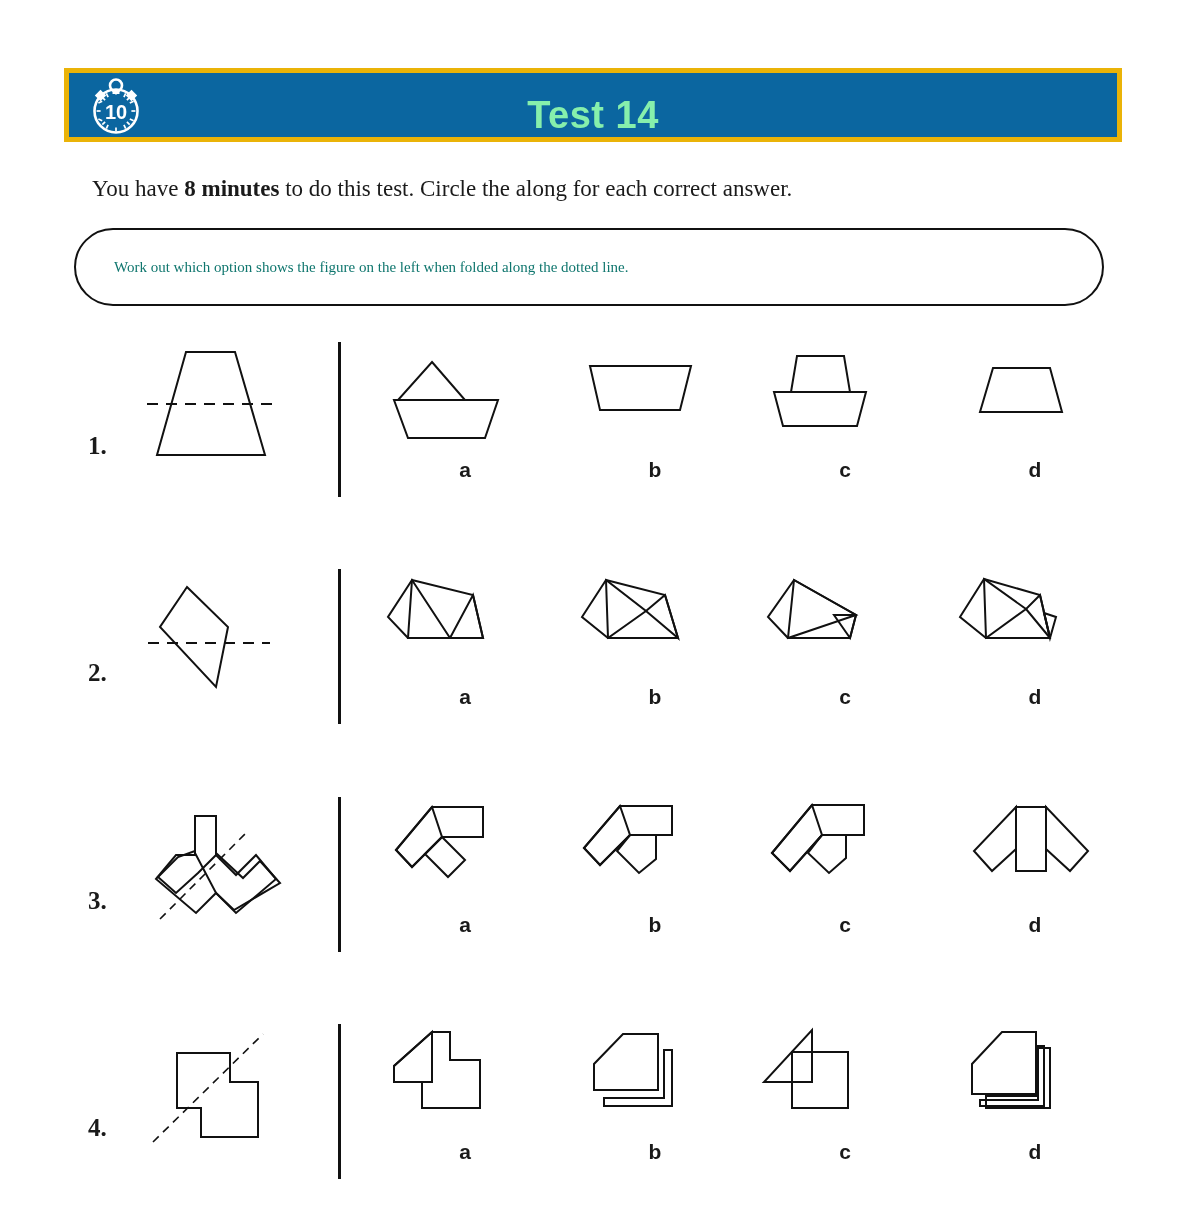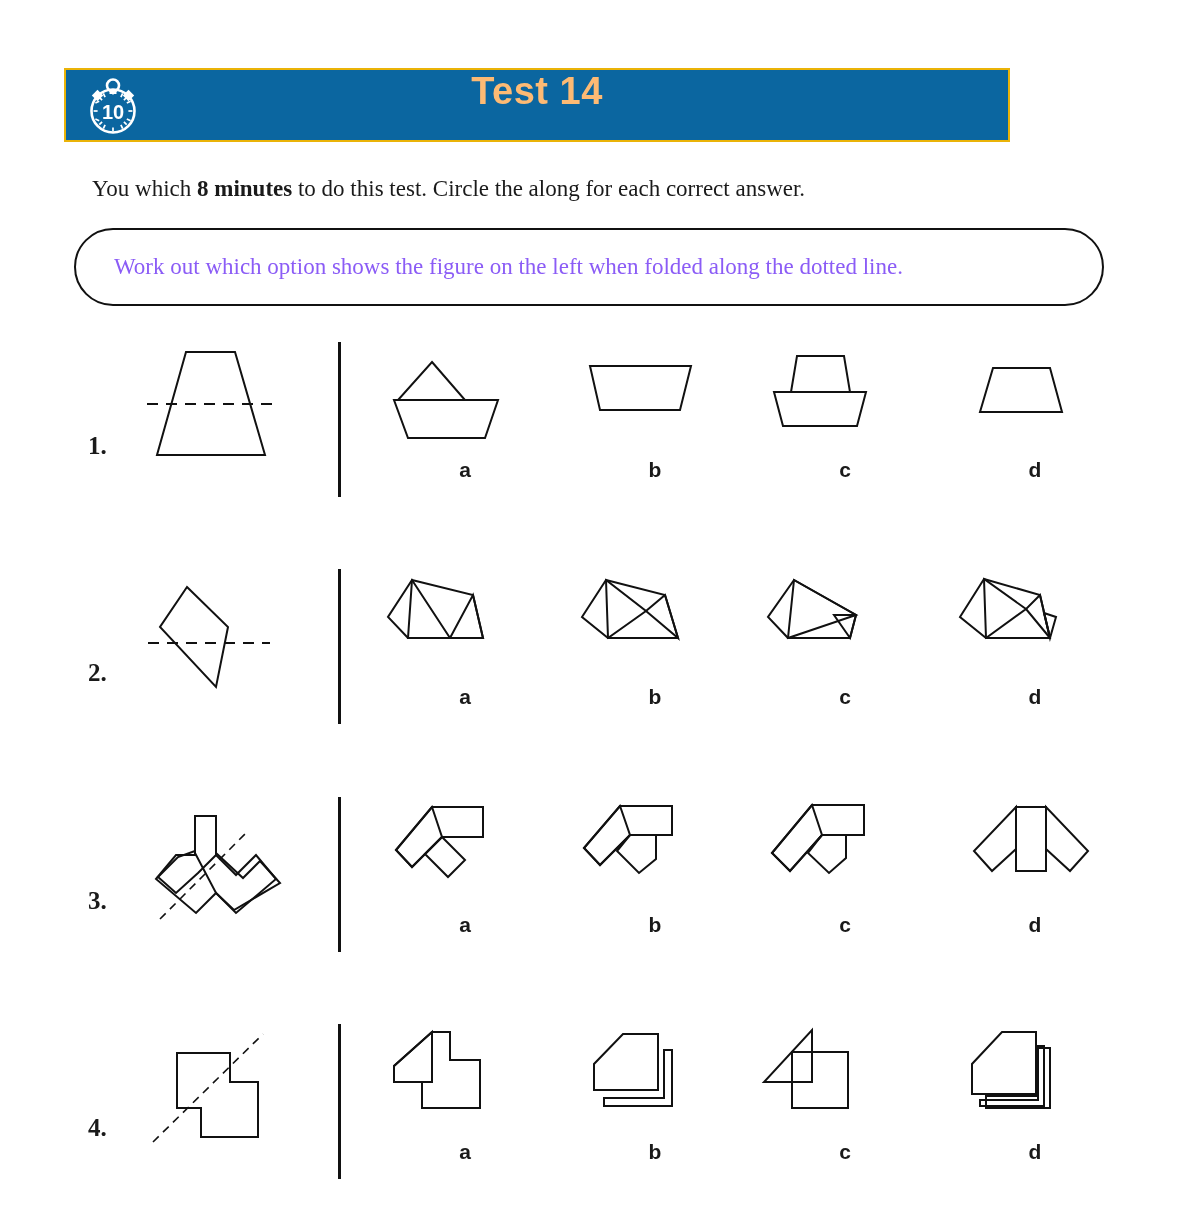--- a/index.html
+++ b/index.html
@@ -14,40 +14,40 @@
     color: #1a1a1a;
     position: relative;
     overflow: hidden;
   }
 
   
   .header-bar {
     position: absolute;
     left: 64px;
     top: 68px;
-    width: 946px;
+    width: 1058px;
     height: 74px;
     background: #0b66a0;
-    border: 2px solid #eab308;
+    border: 5px solid #eab308;
     box-sizing: border-box;
     display: flex;
-    align-items: flex-start;
+    align-items: flex-end;
   }
   .timer-icon {
     position: absolute;
     left: 14px;
     top: 50%;
     transform: translateY(-50%);
     width: 66px;
     height: 66px;
   }
   .header-title {
     width: 100%;
     text-align: center;
-    color: #fdba74;
+    color: #86efac;
     font-size: 38px;
     font-weight: bold;
     letter-spacing: 0.5px;
     font-family: "Liberation Sans", sans-serif;
   }
 
   
   .instruction {
     position: absolute;
     left: 92px;
@@ -67,23 +67,23 @@
     width: 1030px;
     height: 78px;
     border: 2px solid #111111;
     border-radius: 39px;
     box-sizing: border-box;
     display: flex;
     align-items: center;
   }
   .task-text {
     padding-left: 38px;
-    font-size: 23px;
+    font-size: 15px;
     font-family: "Liberation Serif", serif;
-    color: #8b5cf6;
+    color: #0f766e;
     white-space: nowrap;
   }
 
   
   .q-row {
     position: absolute;
     left: 0;
     width: 1200px;
     height: 215px;
   }
@@ -194,21 +194,21 @@
         <line x1="15.4" y1="31.1" x2="19.2" y2="29.3"></line>
         <line x1="46.8" y1="46.9" x2="50.6" y2="48.7"></line>
       </g>
       <text x="33" y="47" text-anchor="middle" font-family="Liberation Sans, sans-serif" font-size="20" font-weight="bold" fill="#ffffff">10</text>
     </svg>
   </span>
   <div class="header-title">Test 14</div>
 </div>
 
 <div class="instruction">
-  <span>You which </span><span class="bold">8 minutes</span><span> to do this test.  Circle the along for each correct answer.</span>
+  <span>You have </span><span class="bold">8 minutes</span><span> to do this test.  Circle the along for each correct answer.</span>
 </div>
 
 <div class="task-box">
   <div class="task-text">Work out which option shows the figure on the left when folded along the dotted line.</div>
 </div>
 
 <div class="q-row" style="top:338px;">
   <div class="q-num">1.</div>
 
   <div class="q-stem">

